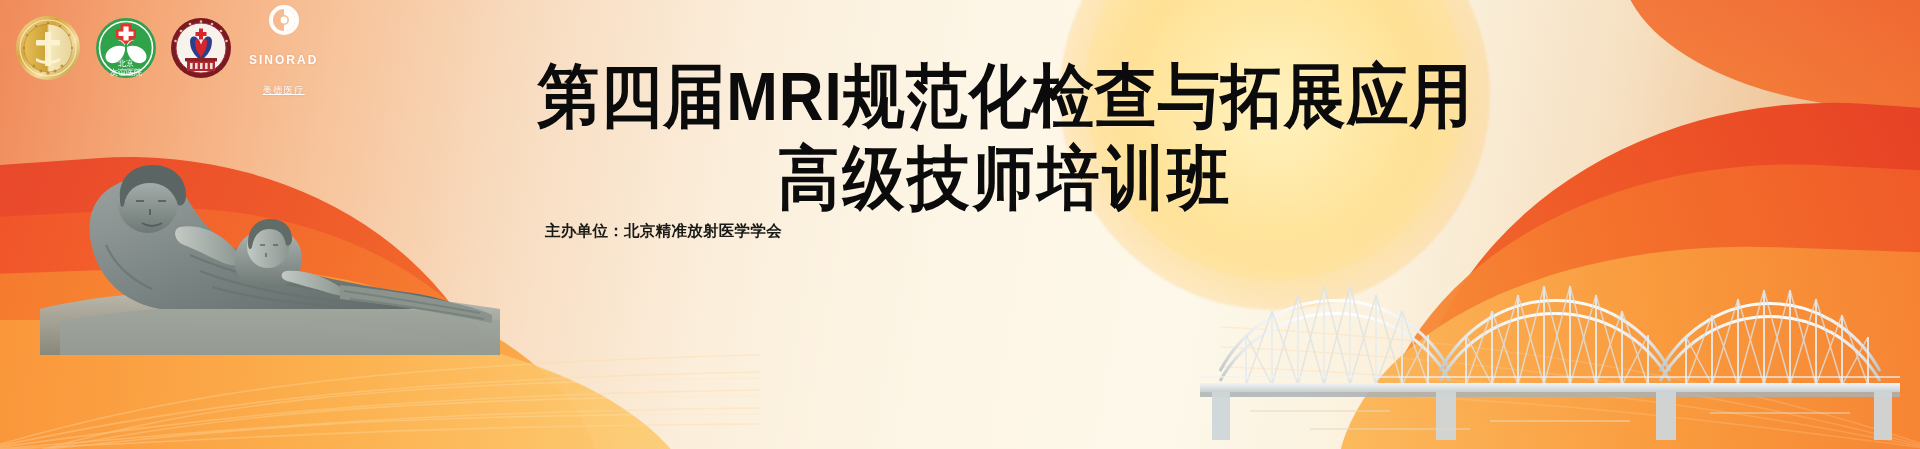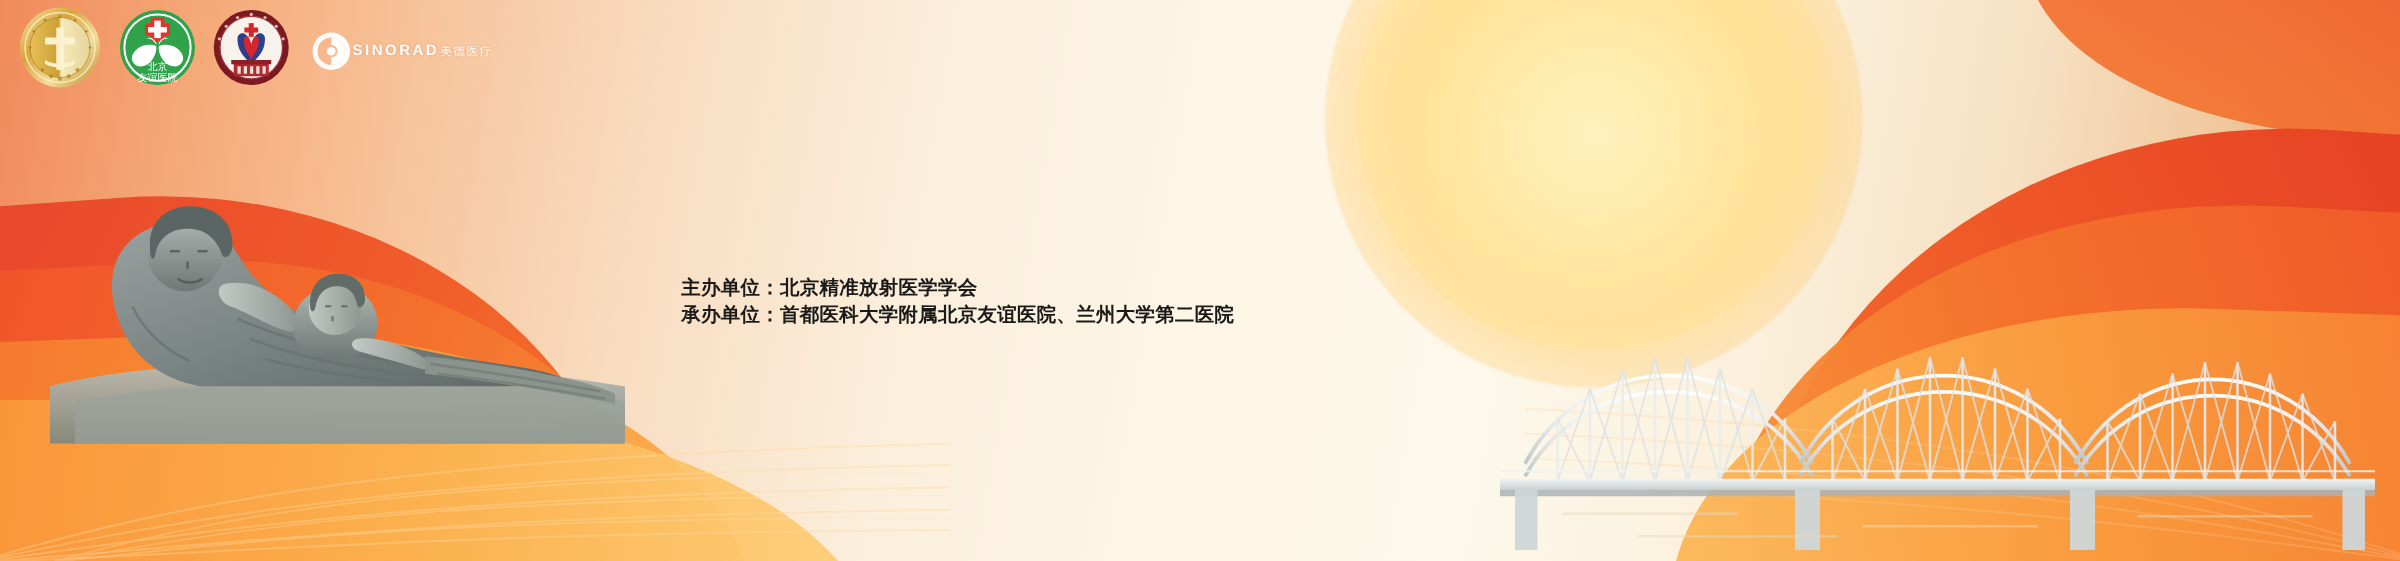--- a/index.html
+++ b/index.html
@@ -408,33 +408,36 @@
             <rect x="20" y="46" width="2.6" height="6"></rect>
             <rect x="25" y="46" width="2.6" height="6"></rect>
             <rect x="30" y="46" width="2.6" height="6"></rect>
             <rect x="35" y="46" width="2.6" height="6"></rect>
             <rect x="40" y="46" width="2.6" height="6"></rect>
           </g>
         </g>
       </svg>
     </div>
 
-    <div class="logo" style="display:flex;flex-direction:row;align-items:center;gap:1px;margin-left:4px;">
+    <div class="logo" style="display:flex;flex-direction:column;align-items:center;gap:18px;margin-left:4px;">
       <svg width="32" height="32" viewBox="0 0 32 32">
         <path d="M16,1 A15,15 0 1,0 16,31 A15,15 0 1,0 16,1 Z
                  M16,5 A11,11 0 1,1 16,27 A11,11 0 1,1 16,5 Z" fill="#ffffff" opacity="0.96"></path>
         <path d="M16,5 A11,11 0 0,1 16,27 L16,21 A5,5 0 0,0 16,11 Z" fill="#ffffff"></path>
         <circle cx="16" cy="16" r="3.4" fill="#ffffff"></circle>
       </svg>
       <div style="font-family:'Liberation Sans',sans-serif;font-size:12px;font-weight:bold;
                   color:#ffffff;letter-spacing:2px;line-height:13px;text-shadow:0 0 2px rgba(190,90,40,.35);">SINORAD</div>
       <div style="font-family:'Liberation Sans',sans-serif;font-size:9px;
-                  color:#ffffff;letter-spacing:1.5px;line-height:10px;text-shadow:0 0 2px rgba(190,90,40,.35);">美德医疗</div>
+                  color:#ffffff;letter-spacing:1.5px;line-height:10px;text-shadow:0 0 2px rgba(190,90,40,.35);text-decoration:underline;">美德医疗</div>
     </div>
   </div>
 
+  <div class="title-wrap">
+    <div class="title-1">第四届MRI规范化检查与拓展应用</div>
+    <div class="title-2">高级技师培训班</div>
+  </div>
 
   <div class="info">
     <div class="info-line">主办单位：北京精准放射医学学会</div>
-    <div class="info-line">承办单位：首都医科大学附属北京友谊医院、兰州大学第二医院</div>
   </div>
 
 </div>
 
 </body></html>

